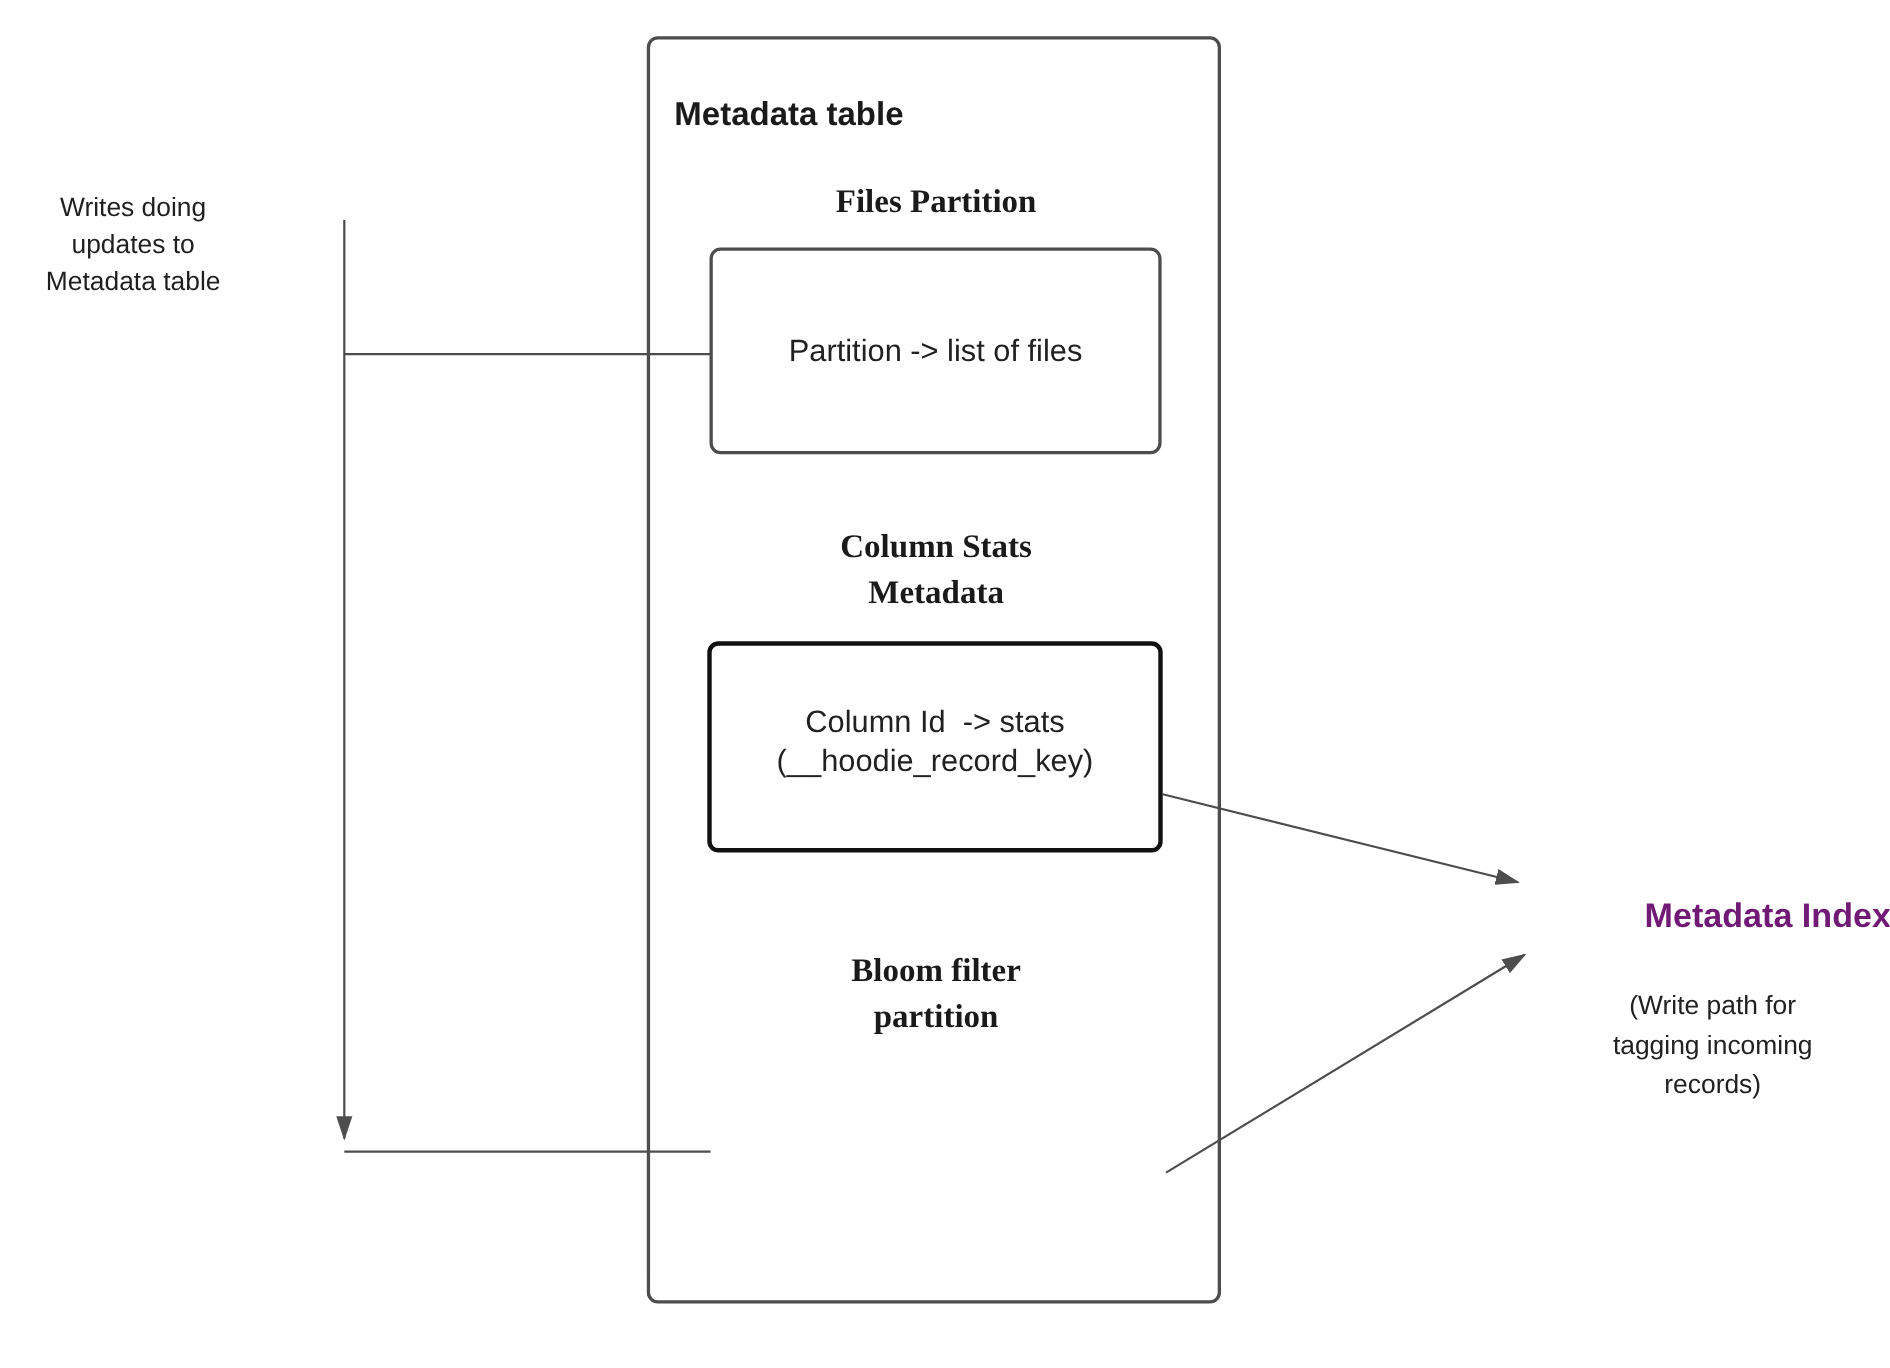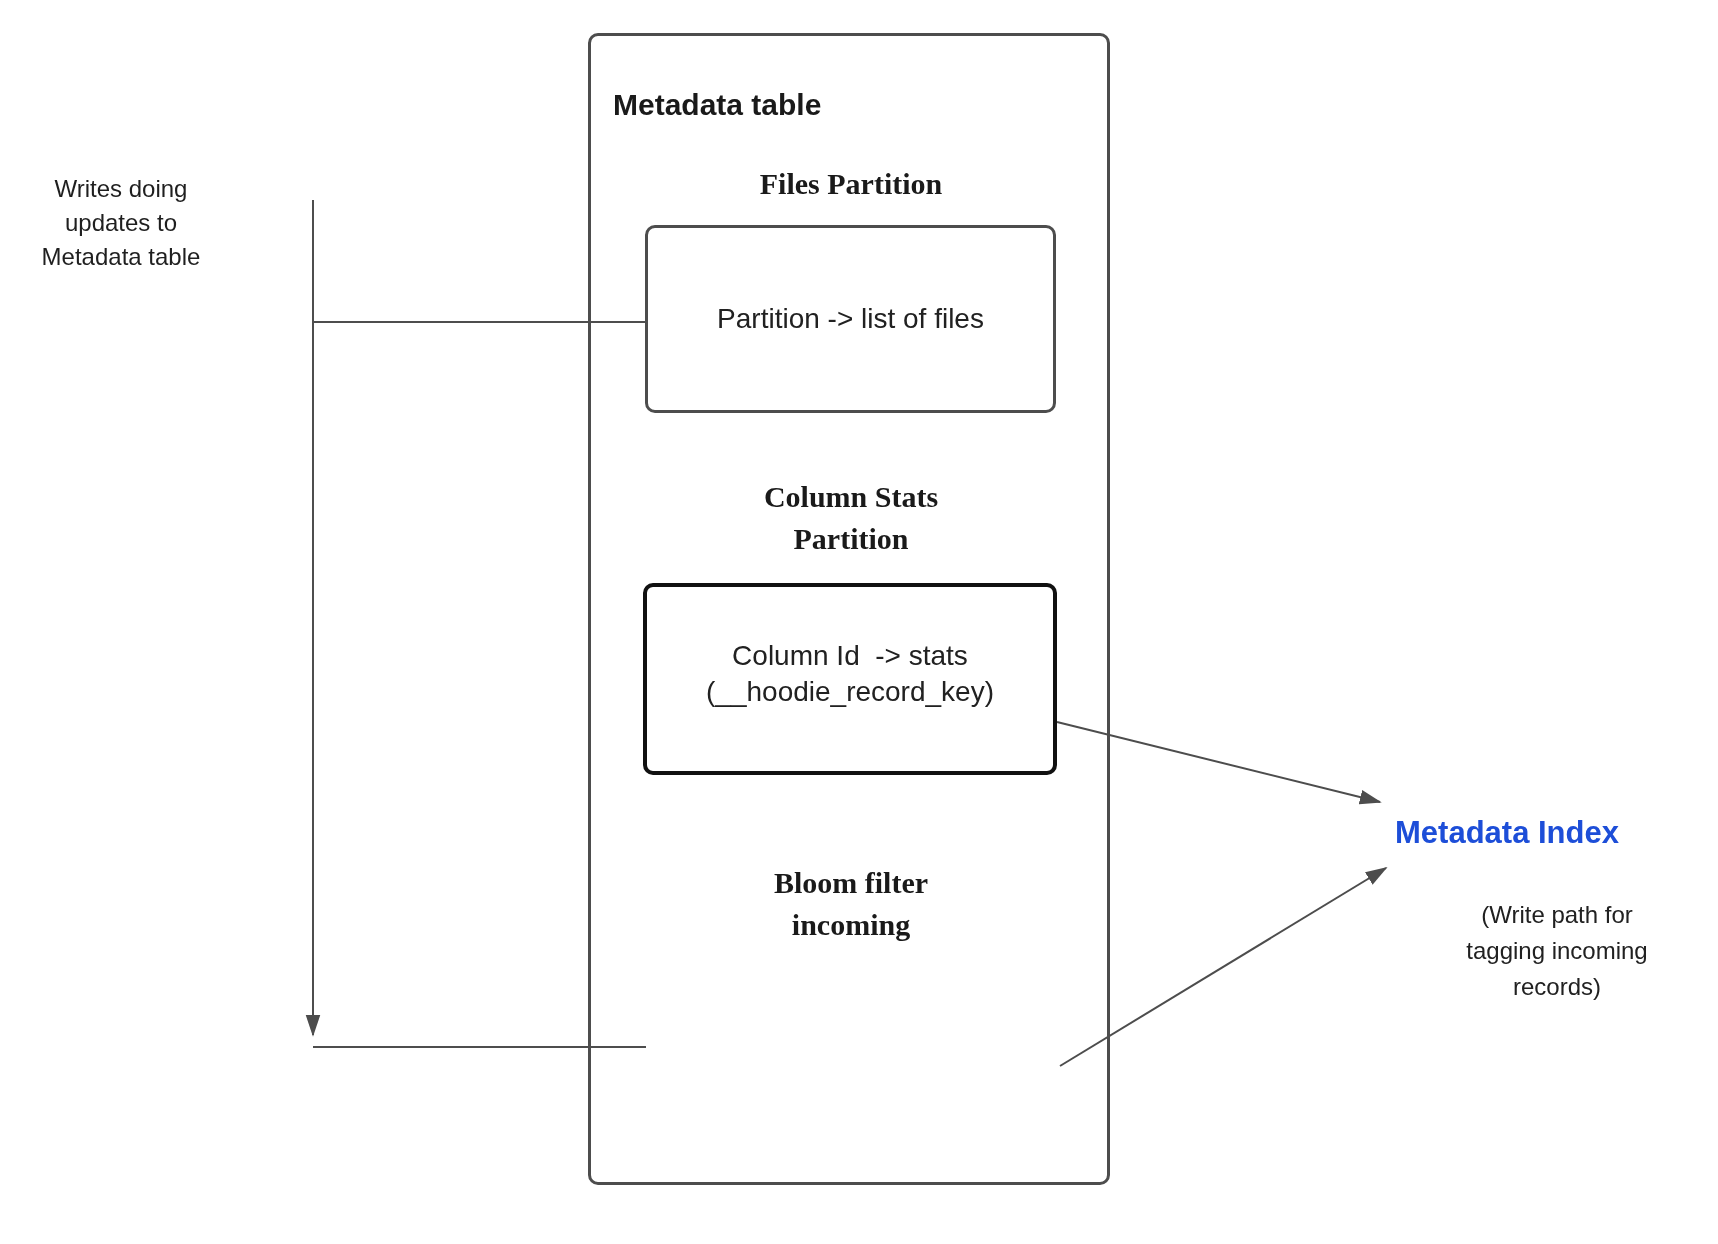--- a/index.html
+++ b/index.html
@@ -99,24 +99,24 @@
   .bloom-box {
     left: 645px; top: 968px;
     width: 411px; height: 189px;
   }
 
   .index-title {
     position: absolute;
     left: 1395px;
     top: 815px;
     width: 324px;
-    text-align: left;
+    text-align: right;
     font-size: 31px;
     font-weight: bold;
-    color: #1d4ed8;
+    color: #701a75;
   }
   .index-subtitle {
     position: absolute;
     left: 1407px;
     top: 897px;
     width: 300px;
     text-align: center;
     font-size: 24px;
     line-height: 36px;
     color: #212121;
@@ -153,29 +153,29 @@
 
   <div class="outer-title">Metadata table</div>
 
   <div class="section-heading heading-files preline">Files Partition</div>
 
   <div class="inner-box files-box">
     <span class="preline">Partition -&gt; list of files</span>
   </div>
 
   <div class="section-heading heading-stats preline">Column Stats
-Partition</div>
+Metadata</div>
 
   <div class="inner-box stats-box">
     <span class="prewrap">Column Id  -&gt; stats
 (__hoodie_record_key)</span>
   </div>
 
   <div class="section-heading heading-bloom preline">Bloom filter
-incoming</div>
+partition</div>
 
 
   <div class="index-title">Metadata Index</div>
 
   <div class="index-subtitle preline">(Write path for
 tagging incoming
 records)</div>
 
 </div>
 

